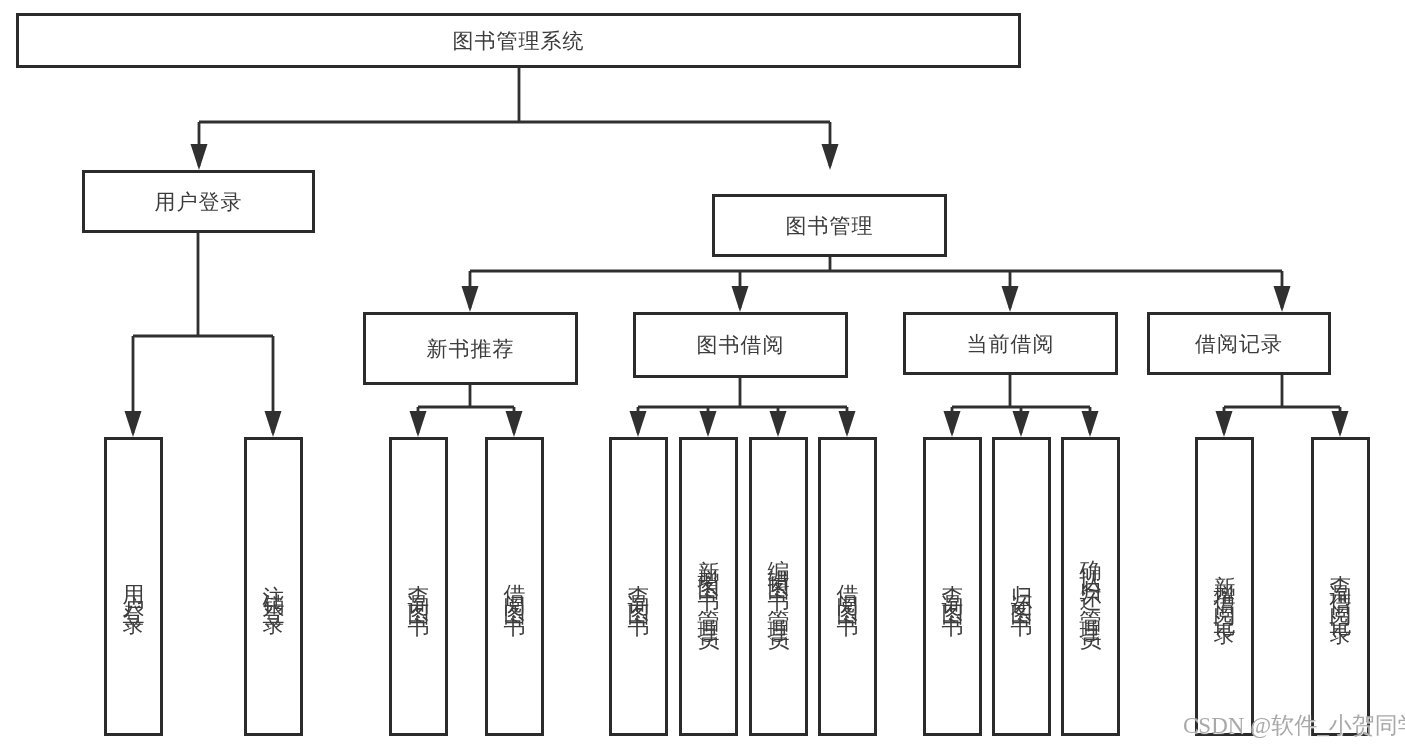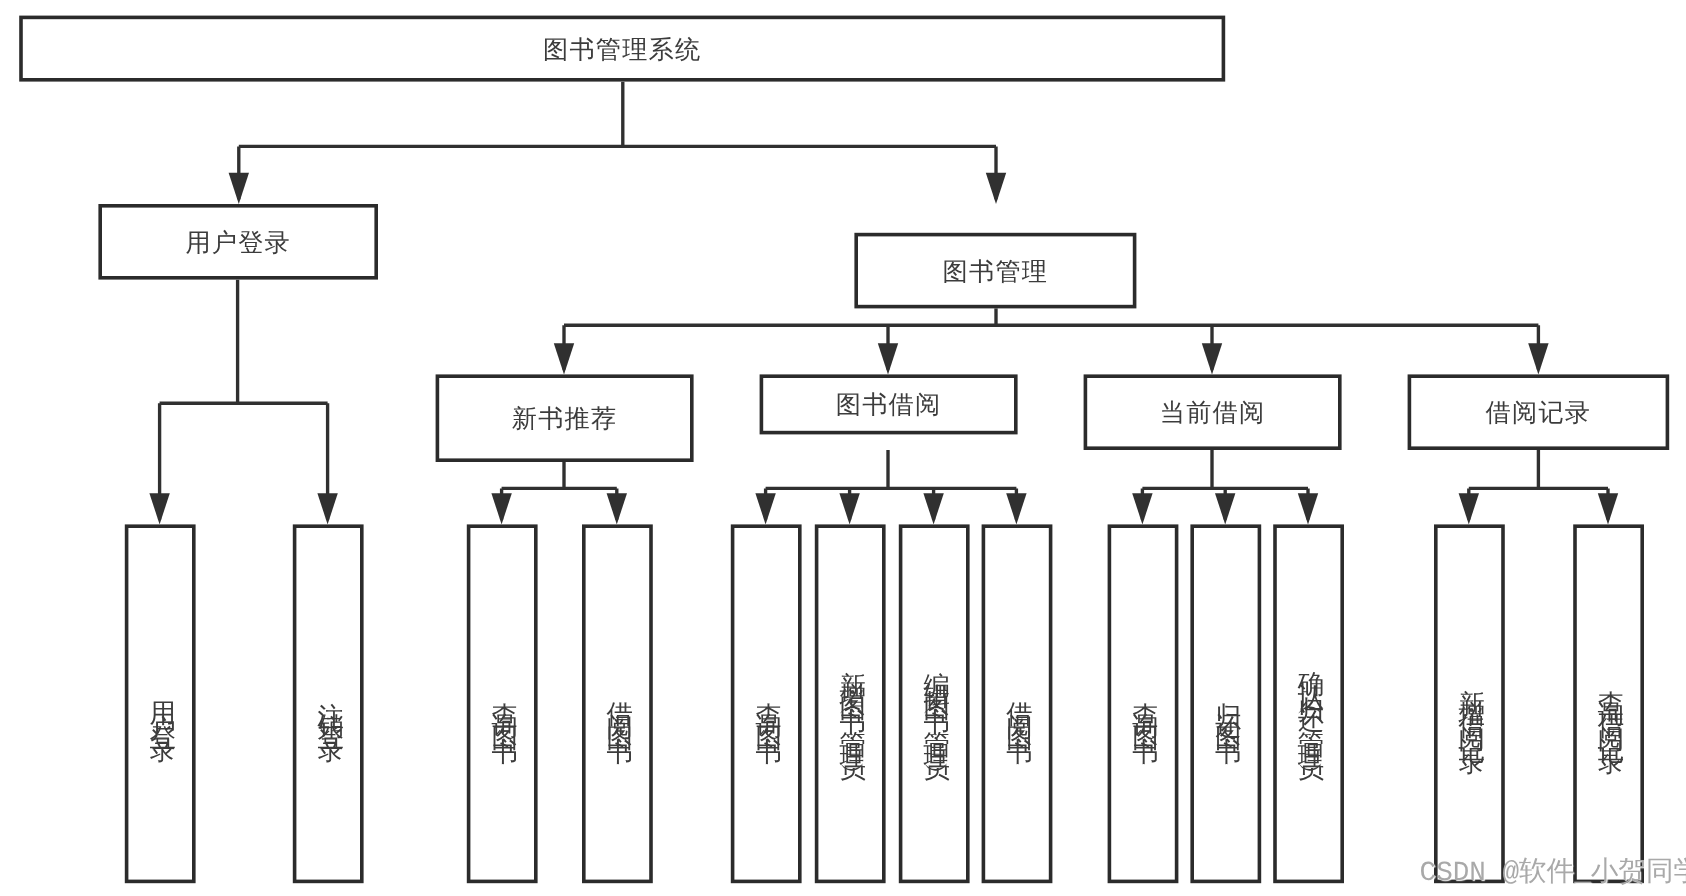--- a/index.html
+++ b/index.html
@@ -1,21 +1,21 @@
 <!DOCTYPE html>
 <html><head>
 <meta charset="utf-8">
 <style>
   html, body { margin: 0; padding: 0; background: #ffffff; }
   .canvas {
     position: relative;
     width: 1405px;
     height: 747px;
     background: #ffffff;
-    font-family: Liberation Mono, monospace;
+    font-family: Liberation Serif, serif;
     color: #3c3c3c;
     overflow: hidden;
   }
   svg.connectors {
     position: absolute;
     left: 0; top: 0;
     width: 1405px; height: 747px;
     z-index: 1;
   }
   .box {
@@ -96,27 +96,27 @@
   <div class="box" style="left:82px; top:170px; width:233px; height:63px;">
     <span class="hlabel">用户登录</span>
   </div>
   <div class="box" style="left:712px; top:170px; width:235px; height:63px;margin-top:24px;">
     <span class="hlabel">图书管理</span>
   </div>
 
   <div class="box" style="left:363px; top:312px; width:215px; height:73px;">
     <span class="hlabel">新书推荐</span>
   </div>
-  <div class="box" style="left:633px; top:312px; width:215px; height:50px;">
+  <div class="box" style="left:633px; top:312px; width:215px; height:66px;">
     <span class="hlabel">图书借阅</span>
   </div>
   <div class="box" style="left:903px; top:312px; width:215px; height:63px;text-align:center;">
     <span class="hlabel">当前借阅</span>
   </div>
-  <div class="box" style="left:1173px; top:312px; width:218px; height:63px;justify-content:center;">
+  <div class="box" style="left:1147px; top:312px; width:184px; height:63px;justify-content:center;">
     <span class="hlabel">借阅记录</span>
   </div>
 
   <div class="box" style="left:104px; top:437px; width:59px; height:299px;">
     <span class="vlabel">用户登录</span>
   </div>
   <div class="box" style="left:244px; top:437px; width:59px; height:299px;">
     <span class="vlabel">注销登录</span>
   </div>
 

